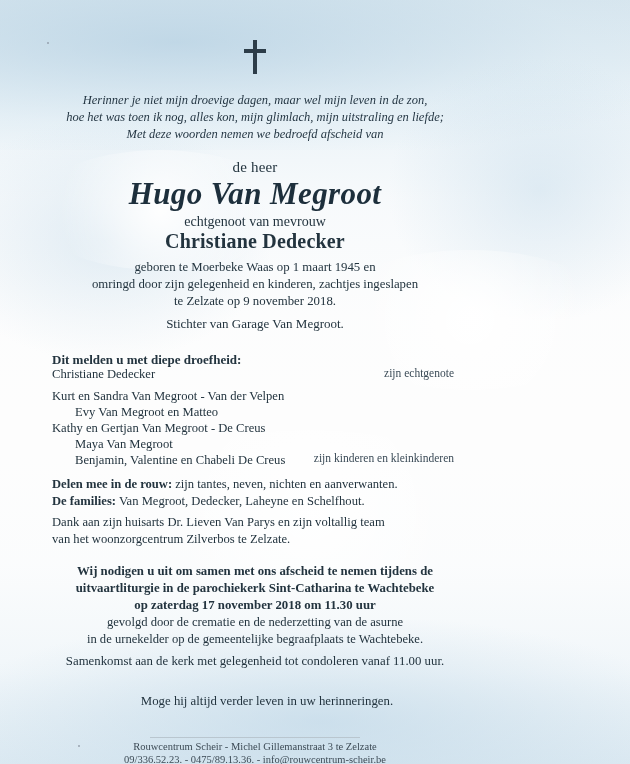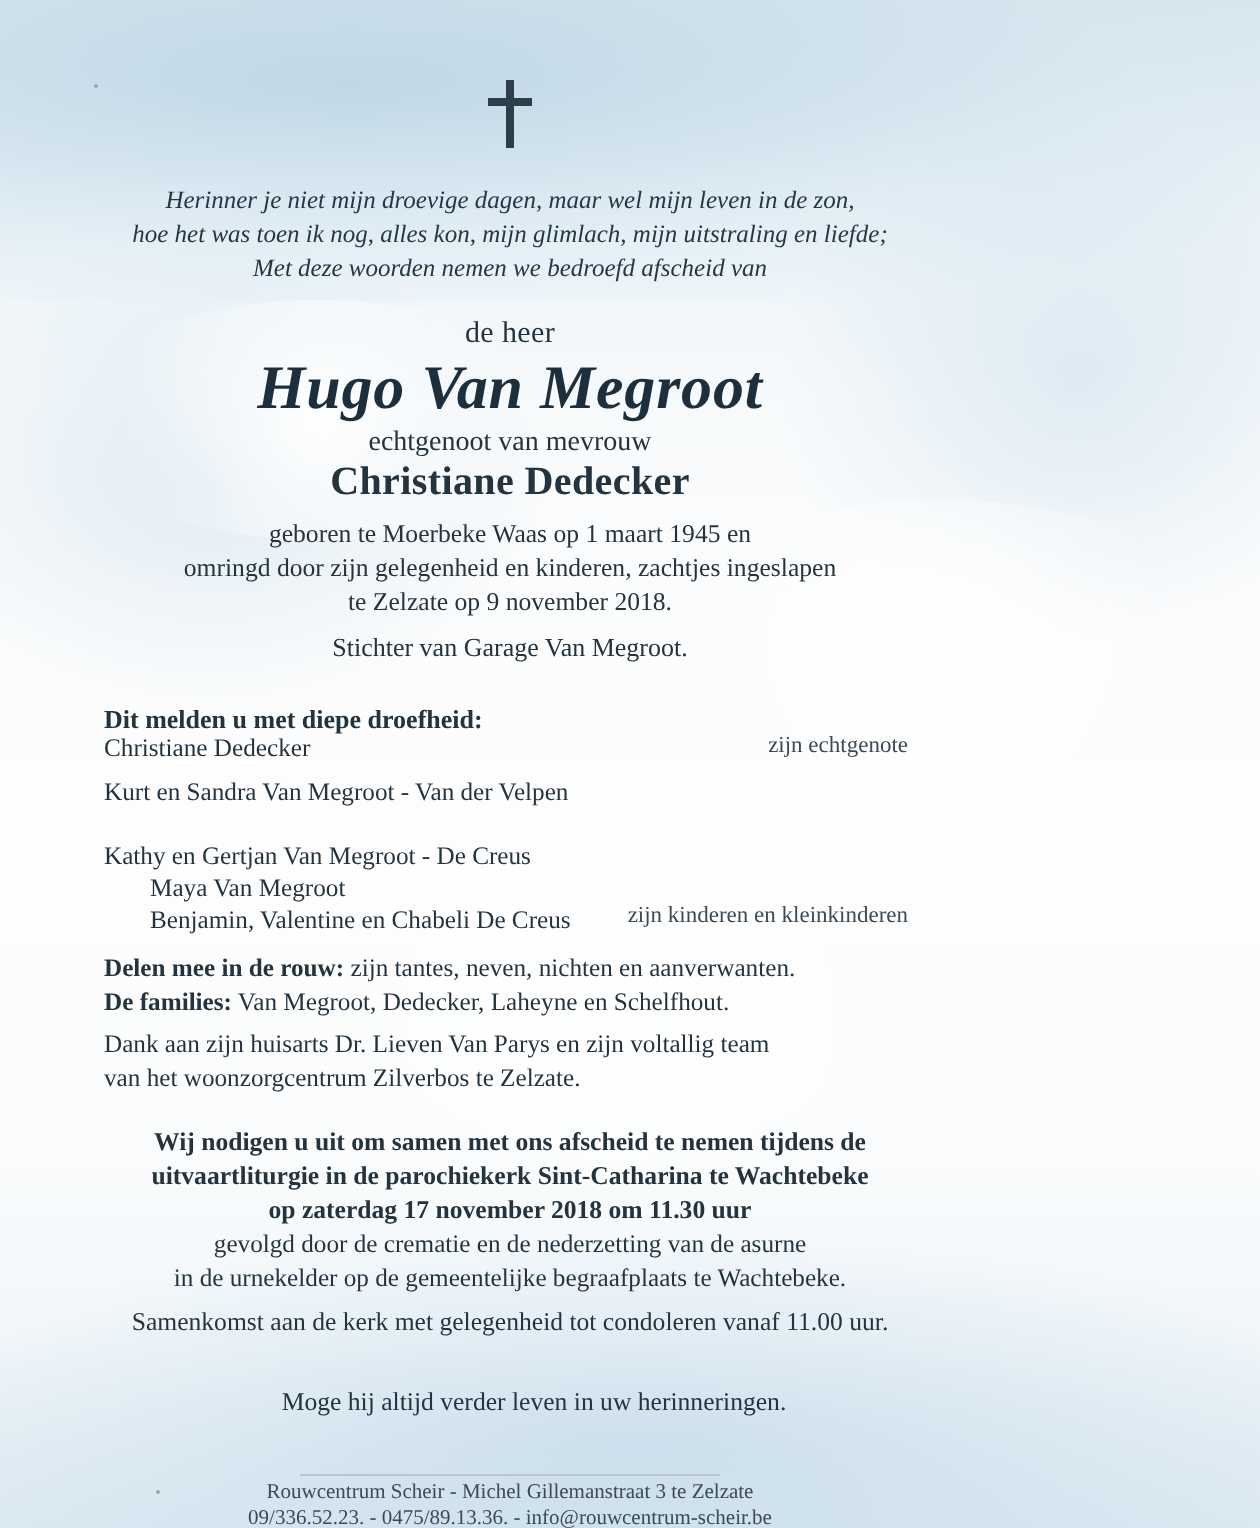--- a/index.html
+++ b/index.html
@@ -259,20 +259,21 @@
       <div>omringd door zijn gelegenheid en kinderen, zachtjes ingeslapen</div>
       <div>te Zelzate op 9 november 2018.</div>
     </div>
 
     <div class="founder center">Stichter van Garage Van Megroot.</div>
 
     <div class="announce">Dit melden u met diepe droefheid:</div>
 
     <div class="fam f1">Christiane Dedecker</div>
     <div class="fam f2">Kurt en Sandra Van Megroot - Van der Velpen</div>
+    <div class="fam f3">Evy Van Megroot en Matteo</div>
     <div class="fam f4">Kathy en Gertjan Van Megroot - De Creus</div>
     <div class="fam f5">Maya Van Megroot</div>
     <div class="fam f6">Benjamin, Valentine en Chabeli De Creus</div>
 
     <div class="role r1">zijn echtgenote</div>
     <div class="role r2">zijn kinderen en kleinkinderen</div>
 
     <div class="mourn">
       <div><b>Delen mee in de rouw:</b><span> zijn tantes, neven, nichten en aanverwanten.</span></div>
       <div><b>De families:</b><span> Van Megroot, Dedecker, Laheyne en Schelfhout.</span></div>

